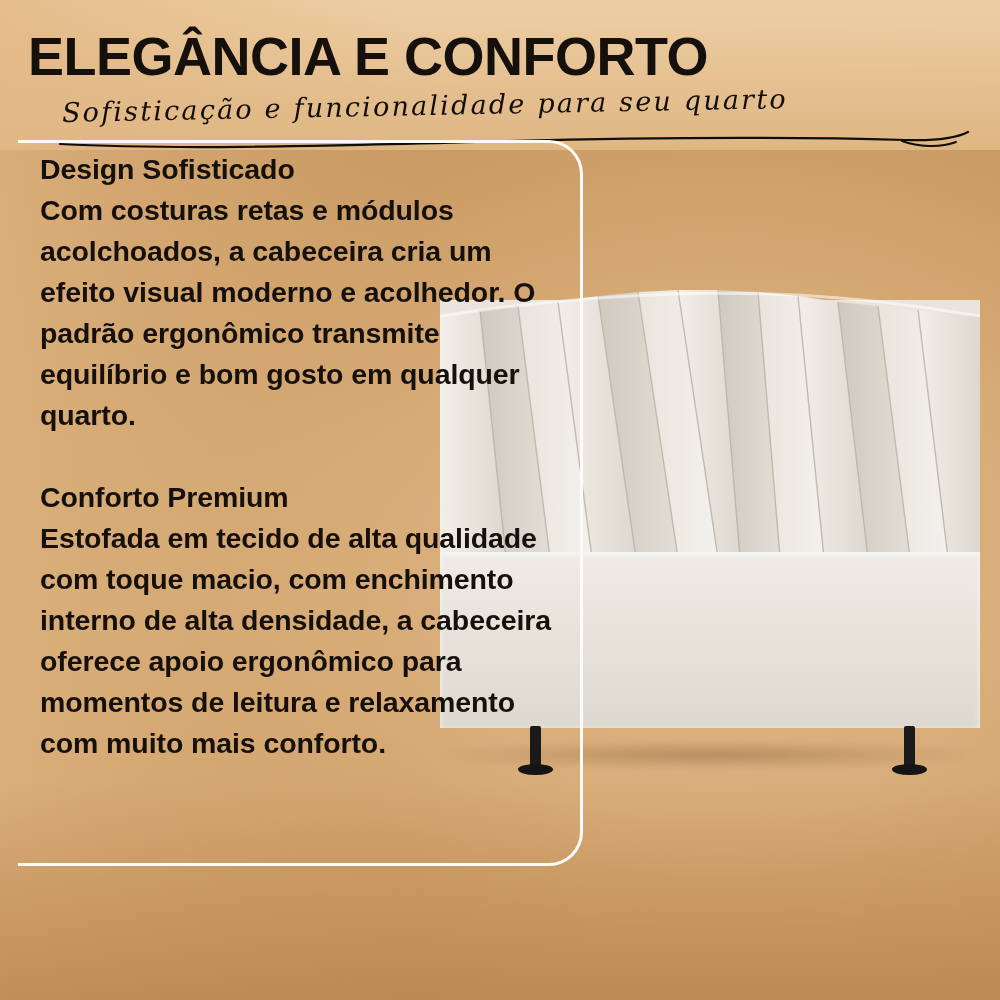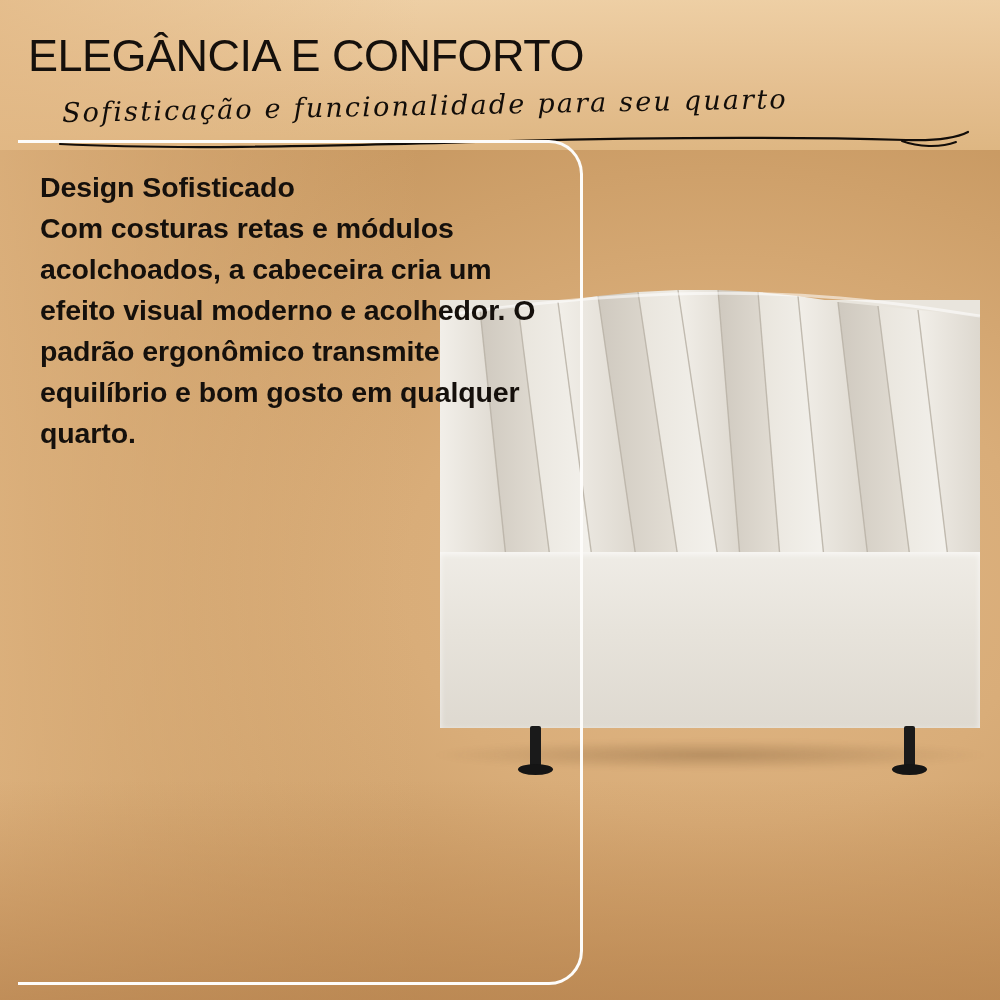--- a/index.html
+++ b/index.html
@@ -40,23 +40,23 @@
     width: 420px; height: 1000px;
     background: linear-gradient(90deg, rgba(226,184,133,0.75) 0%, rgba(226,184,133,0.0) 100%);
   }
 
   
   .title {
     position: absolute;
     left: 28px;
     top: 24px;
     width: 944px;
-    font-size: 45px;
+    font-size: 54px;
     line-height: 64px;
-    font-weight: normal;
+    font-weight: bold;
     color: #15100c;
     letter-spacing: -0.5px;
     white-space: nowrap;
   }
   .subtitle {
     position: absolute;
     left: 62px;
     top: 96px;
     width: 920px;
     font-family: "DejaVu Serif", serif;
@@ -77,29 +77,29 @@
     height: 22px;
     pointer-events: none;
   }
 
   
   .text-card {
     position: absolute;
     left: 18px;
     top: 140px;
     width: 565px;
-    height: 845px;
+    height: 726px;
     border: 3px solid #fdfcfa;
     border-top-right-radius: 34px;
     border-bottom-right-radius: 34px;
     border-top-left-radius: 0;
     border-bottom-left-radius: 0;
     border-left: none;
     box-sizing: border-box;
-    padding: 24px 22px 10px 22px;
+    padding: 6px 22px 10px 22px;
   }
   .block {
     color: #15100c;
     font-size: 28.5px;
     line-height: 41px;
     font-weight: bold;
     letter-spacing: -0.1px;
   }
   .block .heading {
     display: block;
@@ -240,15 +240,19 @@
     <div class="hb-panel"></div>
     <div class="leg left"></div>
     <div class="leg right"></div>
   </div>
 
   <div class="text-card">
     <div class="block first">
       <span class="heading">Design Sofisticado</span>
       <span>Com costuras retas e módulos acolchoados, a cabeceira cria um efeito visual moderno e acolhedor. O padrão ergonômico transmite equilíbrio e bom gosto em qualquer quarto.</span>
     </div>
+    <div class="block second">
+      <span class="heading">Conforto Premium</span>
+      <span>Estofada em tecido de alta qualidade com toque macio, com enchimento interno de alta densidade, a cabeceira oferece apoio ergonômico para momentos de leitura e relaxamento com muito mais conforto.</span>
+    </div>
   </div>
 
 </div>
 
 </body></html>

